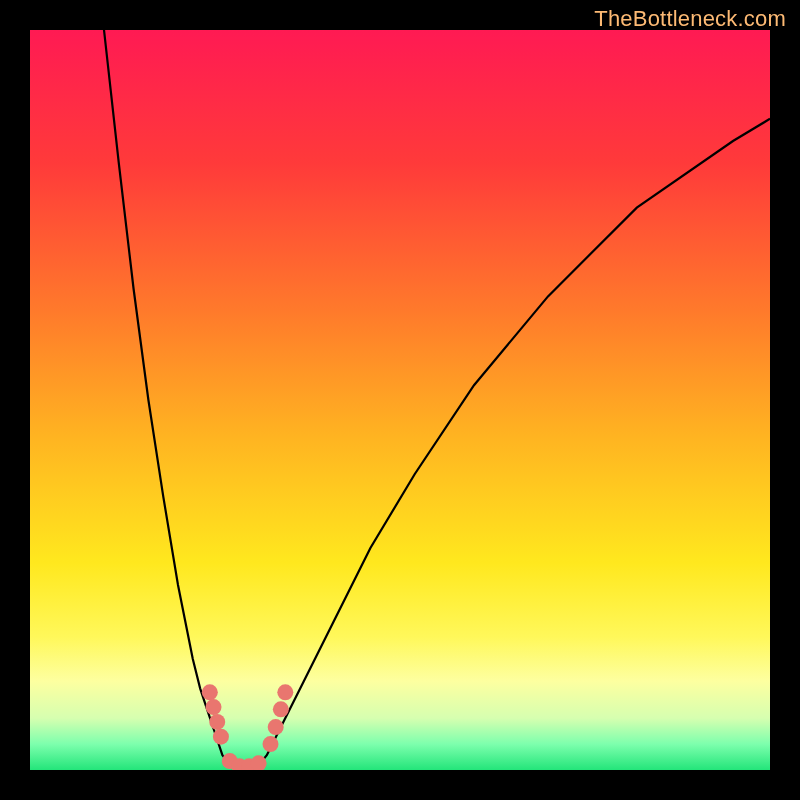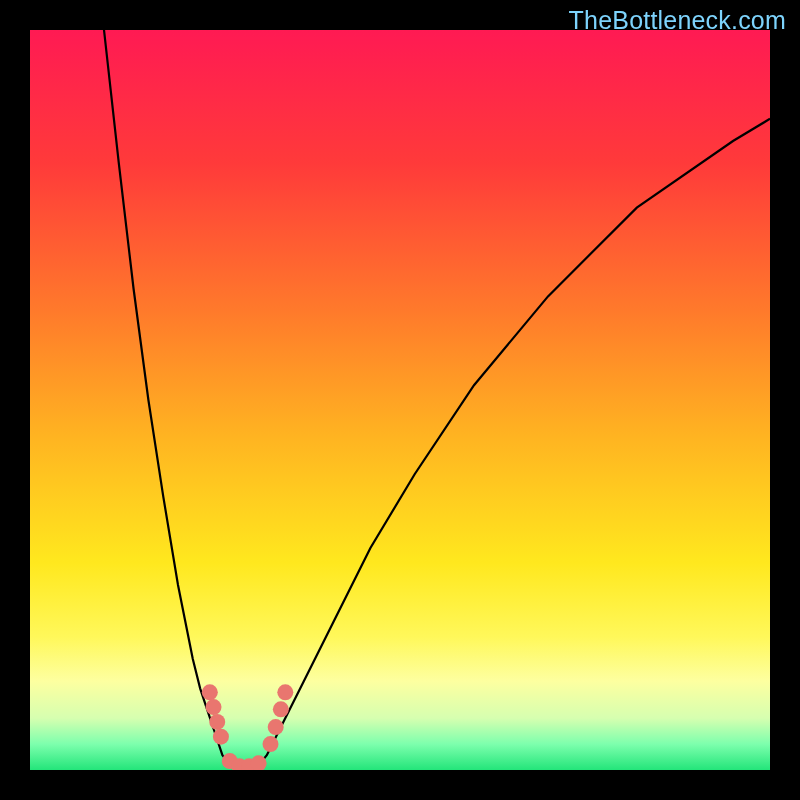--- a/index.html
+++ b/index.html
@@ -29,22 +29,22 @@
     position: absolute;
     left: 0;
     top: 0;
     width: 100%;
     height: 100%;
   }
   .watermark {
     position: absolute;
     top: 6px;
     right: 14px;
-    color: #7dd3fc;
-    font-size: 25px;
+    color: #fdba74;
+    font-size: 22px;
     letter-spacing: 0.2px;
     font-weight: 500;
   }
   svg.curve-layer {
     position: absolute;
     left: 0;
     top: 0;
     width: 100%;
     height: 100%;
     overflow: visible;

